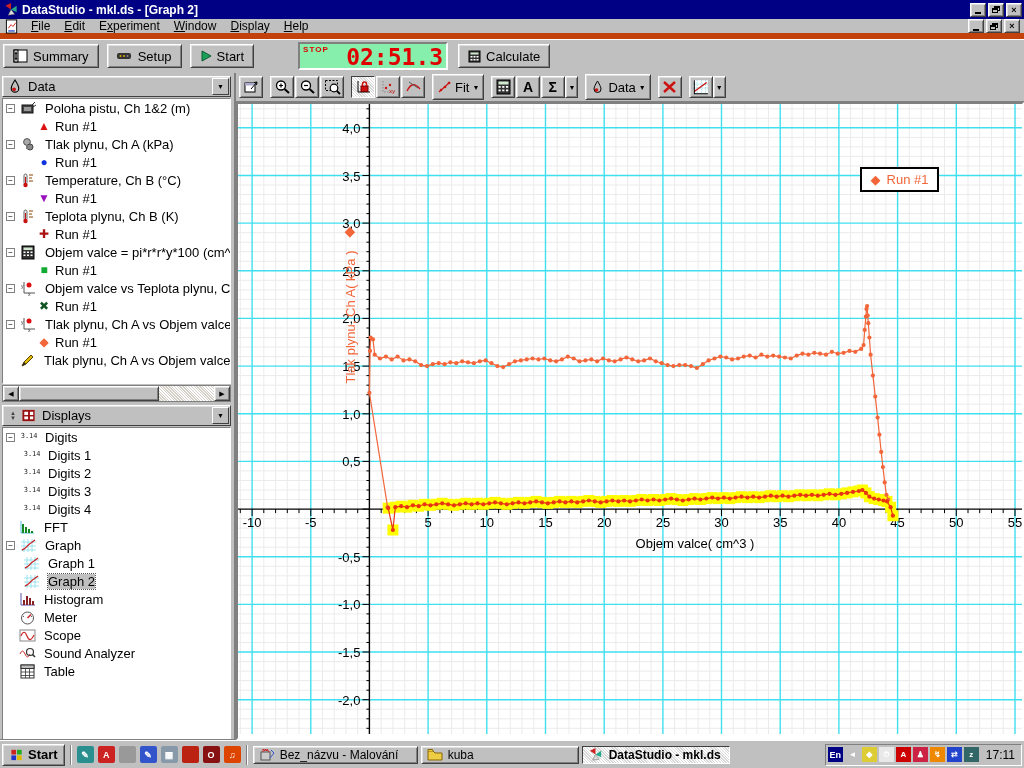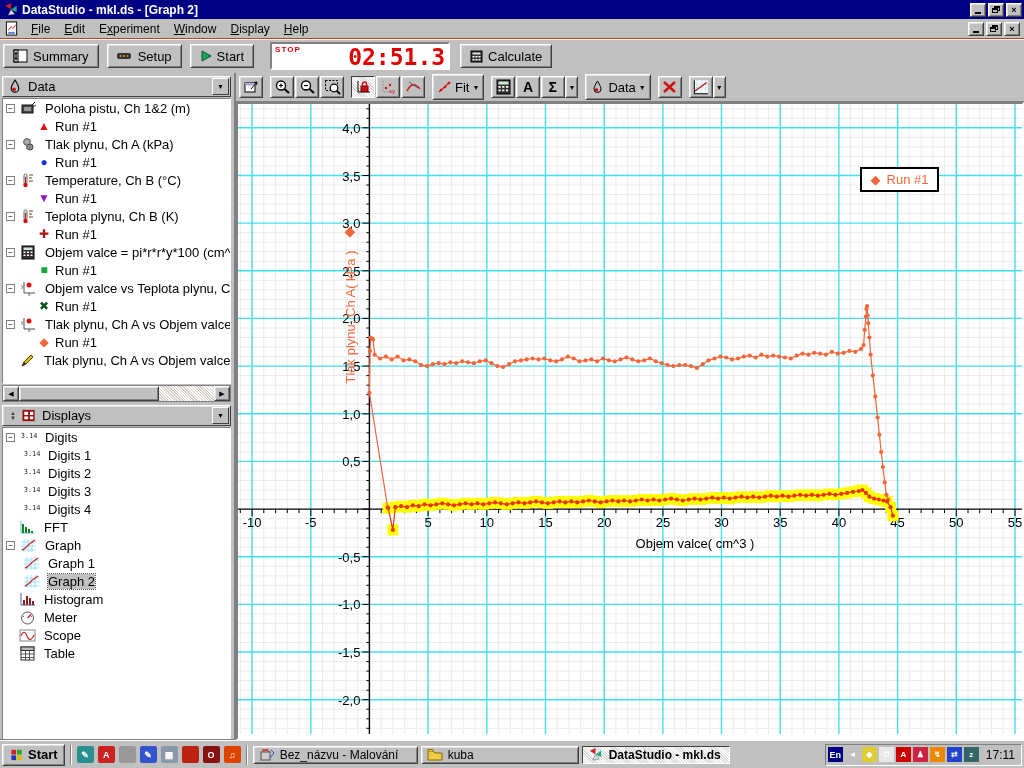--- a/index.html
+++ b/index.html
@@ -12,29 +12,29 @@
   .titlebar .ticon { width:16px; height:15px; margin:0 3px 0 1px; }
   .titlebar .ttext { font-weight:bold; font-size:12px; flex:1; white-space:nowrap; overflow:hidden; }
   .winbtns { display:flex; gap:2px; }
   .wbtn { width:16px; height:14px; background:#c0c0c0; border:1px solid; border-color:#fff #404040 #404040 #fff; box-shadow:inset 1px 1px 0 #dfdfdf, inset -1px -1px 0 #808080; display:flex; align-items:center; justify-content:center; font-size:9px; font-weight:bold; color:#000; }
   .wbtn .minbar { width:6px; height:2px; background:#000; margin-top:7px; }
   .wbtn .restoreglyph { position:relative; width:8px; height:7px; }
   .wbtn .restoreglyph i { position:absolute; border:1px solid #000; border-top-width:2px; width:6px; height:5px; display:block; }
   .wbtn .restoreglyph i:first-child { right:0; top:0; }
   .wbtn .restoreglyph i:last-child { left:0; bottom:0; background:#c0c0c0; }
 
-  .menubar { height:20px; display:flex; align-items:center; border-bottom:1px solid #c2410c; box-shadow:0 1px 0 #fff; padding:0 2px; flex:none; }
+  .menubar { height:20px; display:flex; align-items:center; border-bottom:6px solid #c2410c; box-shadow:0 1px 0 #fff; padding:0 2px; flex:none; }
   .mdiicon { width:16px; height:15px; margin:0 4px 0 2px; }
   .menu-item { padding:2px 7px; color:#000; }
   .menubar .spacer { flex:1; }
 
   .toolbar { height:34px; display:flex; align-items:center; padding-left:3px; flex:none; }
   .btn { background:#c0c0c0; border:1px solid; border-color:#fff #404040 #404040 #fff; box-shadow:inset 1px 1px 0 #dfdfdf, inset -1px -1px 0 #808080; display:flex; align-items:center; justify-content:center; gap:5px; color:#000; }
   .tb-btn { height:24px; padding:0 9px; font-size:13px; }
-  .timerbox { width:180px; height:28px; background:#ffffff; border:2px solid; border-color:#808080 #fff #fff #808080; margin-left:16px; position:relative; }
+  .timerbox { width:150px; height:28px; background:#86efac; border:2px solid; border-color:#808080 #fff #fff #808080; margin-left:44px; position:relative; }
   .timer-status { position:absolute; left:3px; top:1px; color:#e00000; font-size:8px; font-weight:bold; letter-spacing:1px; }
   .timer-value { position:absolute; right:3px; top:0px; color:#e00000; font-size:23px; font-weight:bold; font-family:"DejaVu Sans Mono", monospace; letter-spacing:0px; }
   .calcbtn { margin-left:10px; }
 
   
   .main { flex:1; display:flex; min-height:0; }
   .sidebar { width:236px; flex:none; background:#c0c0c0; border-right:2px solid; border-color:#fff #808080 #808080 #fff; padding:3px 3px 0 2px; display:flex; flex-direction:column; }
   .panel-header { height:21px; background:#c0c0c0; border:1px solid; border-color:#fff #404040 #404040 #fff; box-shadow:inset 1px 1px 0 #dfdfdf; display:flex; align-items:center; padding:0 1px 0 4px; flex:none; margin-bottom:1px; }
   .panel-header .phicon { width:16px; height:15px; margin-right:5px; }
   .panel-header .phlabel { flex:1; font-size:13px; }
@@ -443,20 +443,29 @@
               </svg></span>
       <span class="tlabel">Meter</span>
           </div>
           <div class="tree-row">
             <span class="noexpand"></span>
       <span class="ticon"><svg viewBox="0 0 17 15">
                 <rect x="1" y="2" width="15" height="11" fill="#fff" stroke="#888"></rect>
                 <path d="M2 8 C4 3 6 3 8 8 C10 13 12 13 15 7" stroke="#cc2222" fill="none" stroke-width="1.2"></path>
               </svg></span>
       <span class="tlabel">Scope</span>
+          </div>
+          <div class="tree-row">
+            <span class="noexpand"></span>
+      <span class="ticon"><svg viewBox="0 0 17 15">
+                <path d="M1 8 C3 4 4 4 6 8 C8 12 9 12 11 8" stroke="#cc2222" fill="none"></path>
+                <circle cx="11" cy="6" r="3.5" fill="none" stroke="#333" stroke-width="1.2"></circle>
+                <path d="M13.5 8.5 L16 11" stroke="#333" stroke-width="1.6"></path>
+              </svg></span>
+      <span class="tlabel">Sound Analyzer</span>
           </div>
           <div class="tree-row">
             <span class="noexpand"></span>
       <span class="ticon"><svg viewBox="0 0 17 15">
                 <rect x="2" y="1" width="13" height="13" fill="#fff" stroke="#333"></rect>
                 <path d="M2 4.5 h13 M2 8 h13 M2 11.5 h13 M6.5 1 v13 M10.5 1 v13" stroke="#333" stroke-width="0.8"></path>
                 <rect x="2" y="1" width="13" height="3.5" fill="#bbb" stroke="#333"></rect>
               </svg></span>
       <span class="tlabel">Table</span>
           </div>

